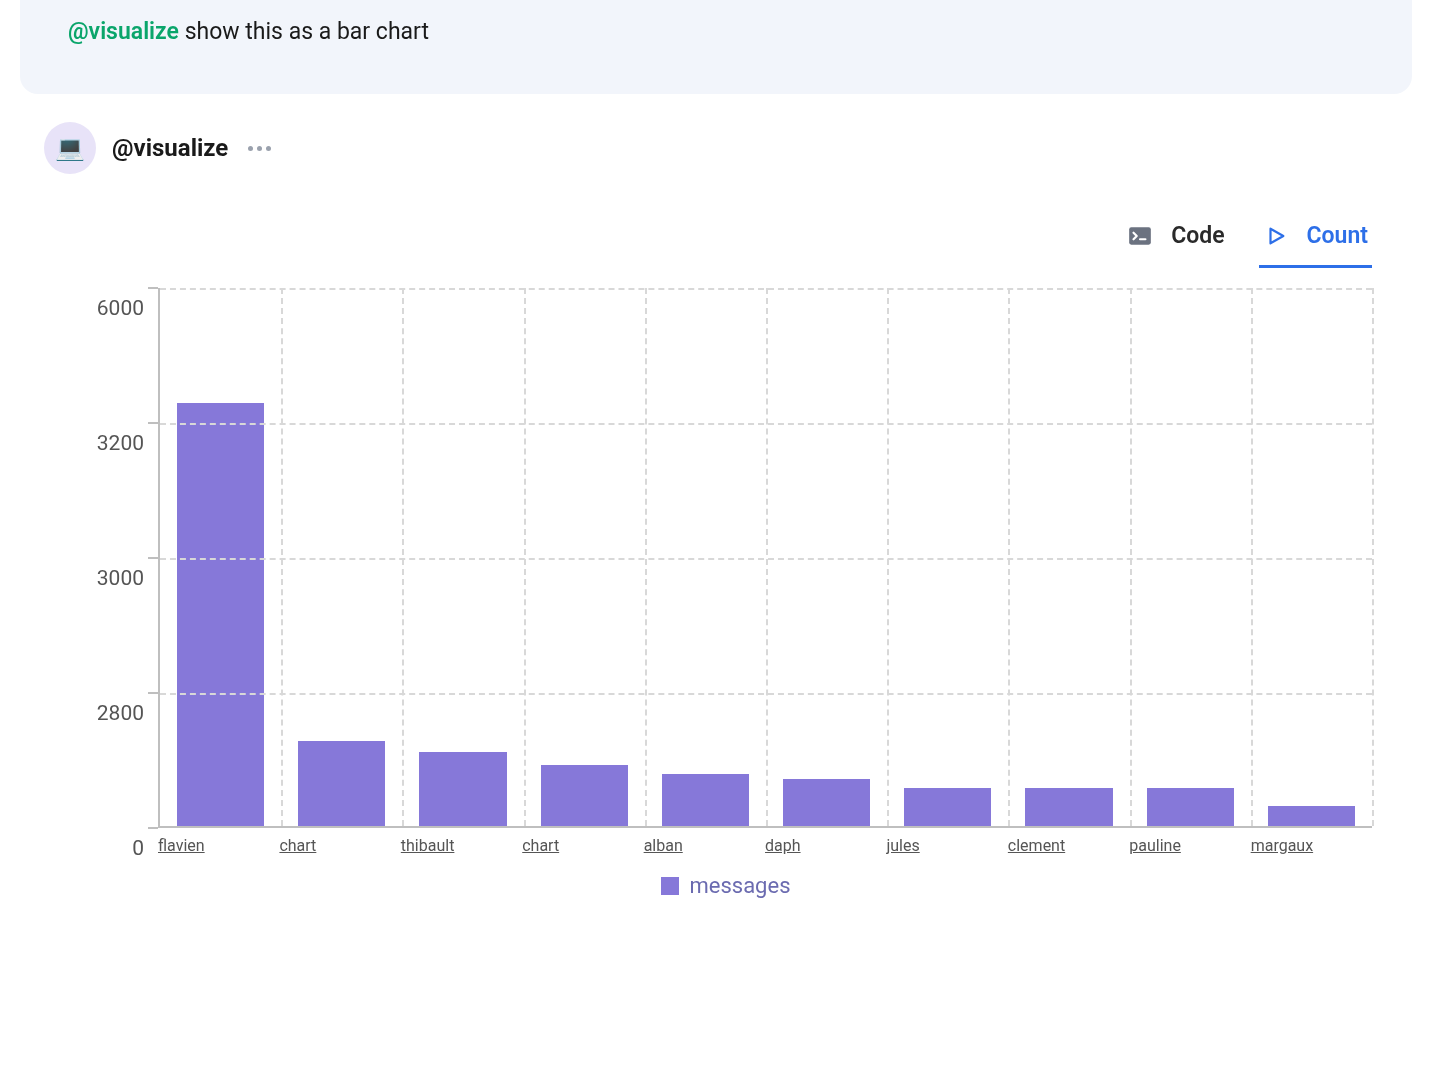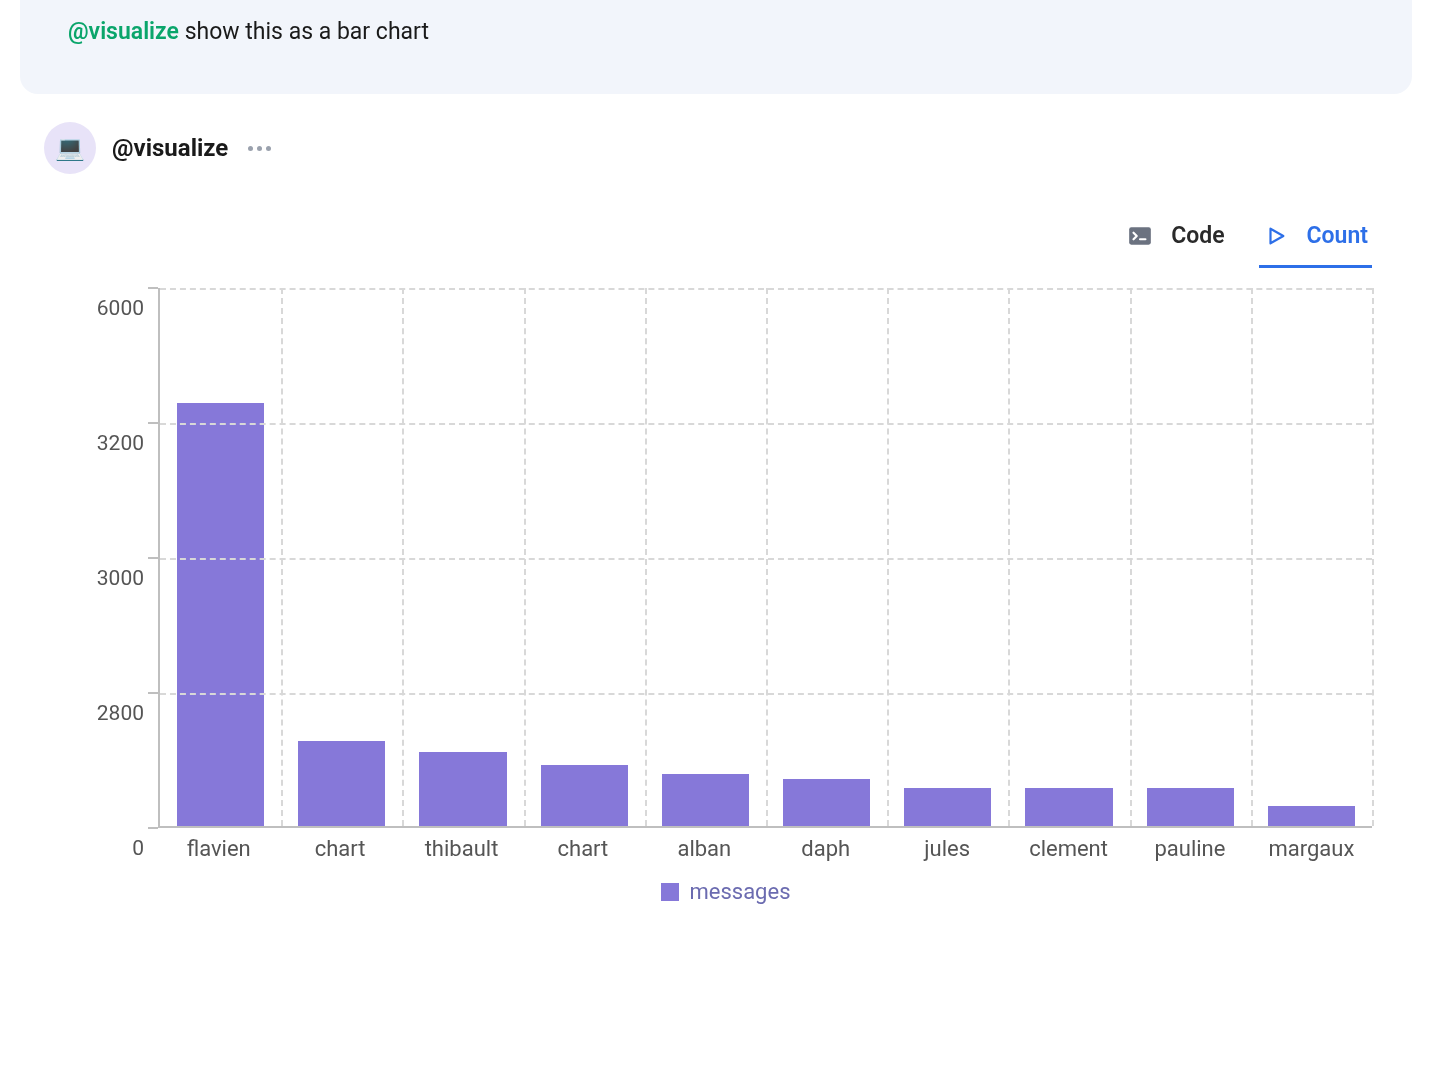--- a/index.html
+++ b/index.html
@@ -148,23 +148,24 @@
     background: #8678d9;
     border-radius: 0;
   }
   .x-labels {
     display: flex;
     margin-left: 78px;
     margin-top: 8px;
   }
   .x-label {
     flex: 1;
-    text-align: center;
-    font-size: 22px;
+    text-align: left;
+    font-size: 16px;
     color: #555;
+    text-decoration: underline;
   }
   .legend {
     display: flex;
     justify-content: center;
     align-items: center;
     gap: 10px;
     margin-top: 18px;
     font-size: 22px;
     color: #6b6bb0;
   }

